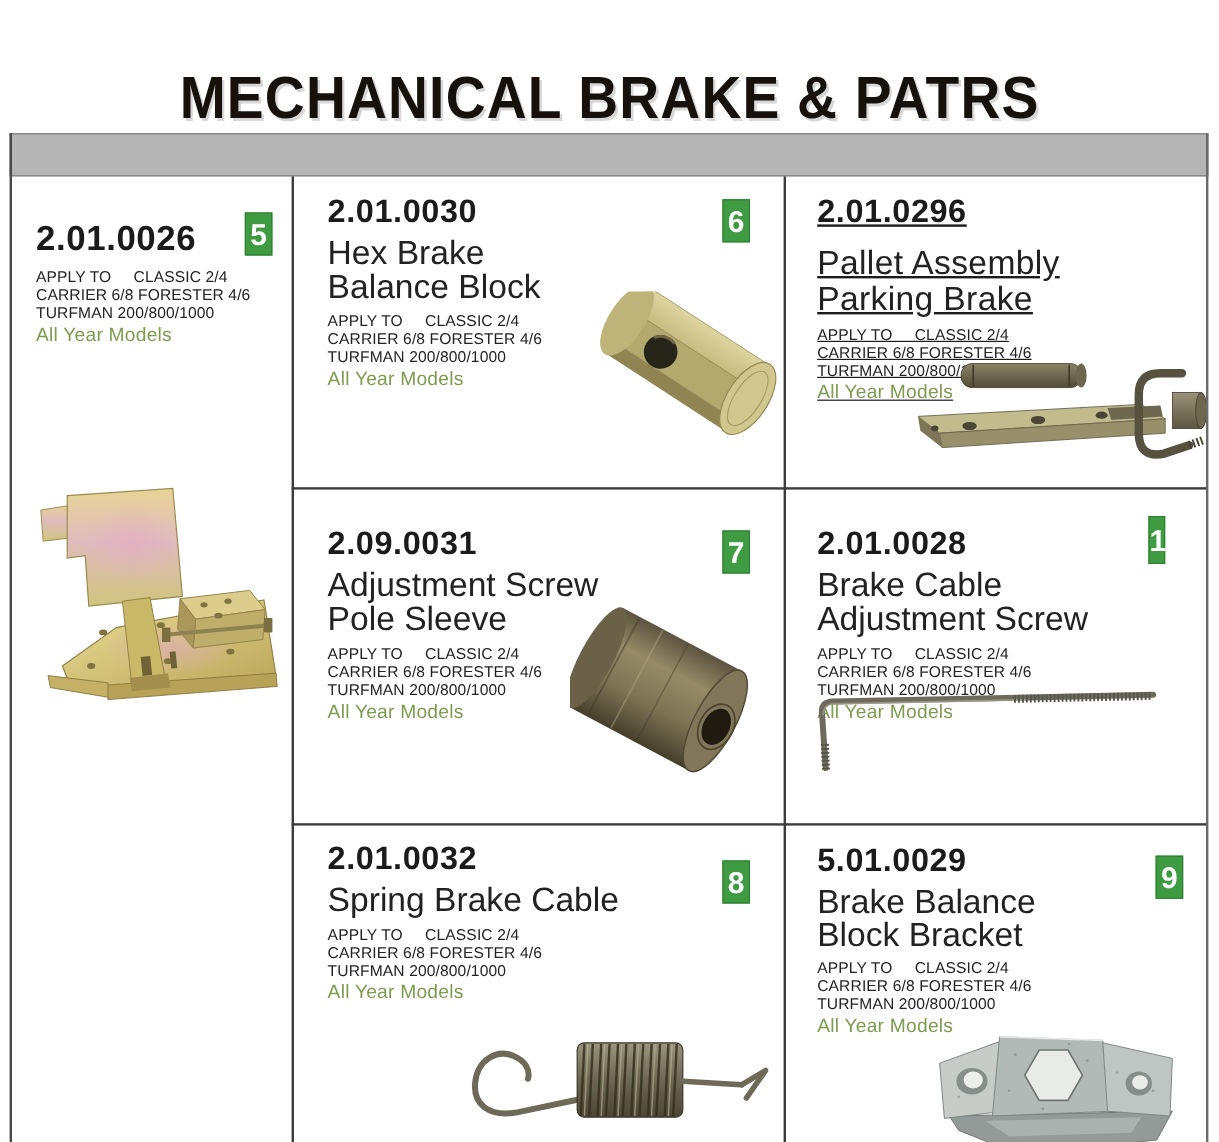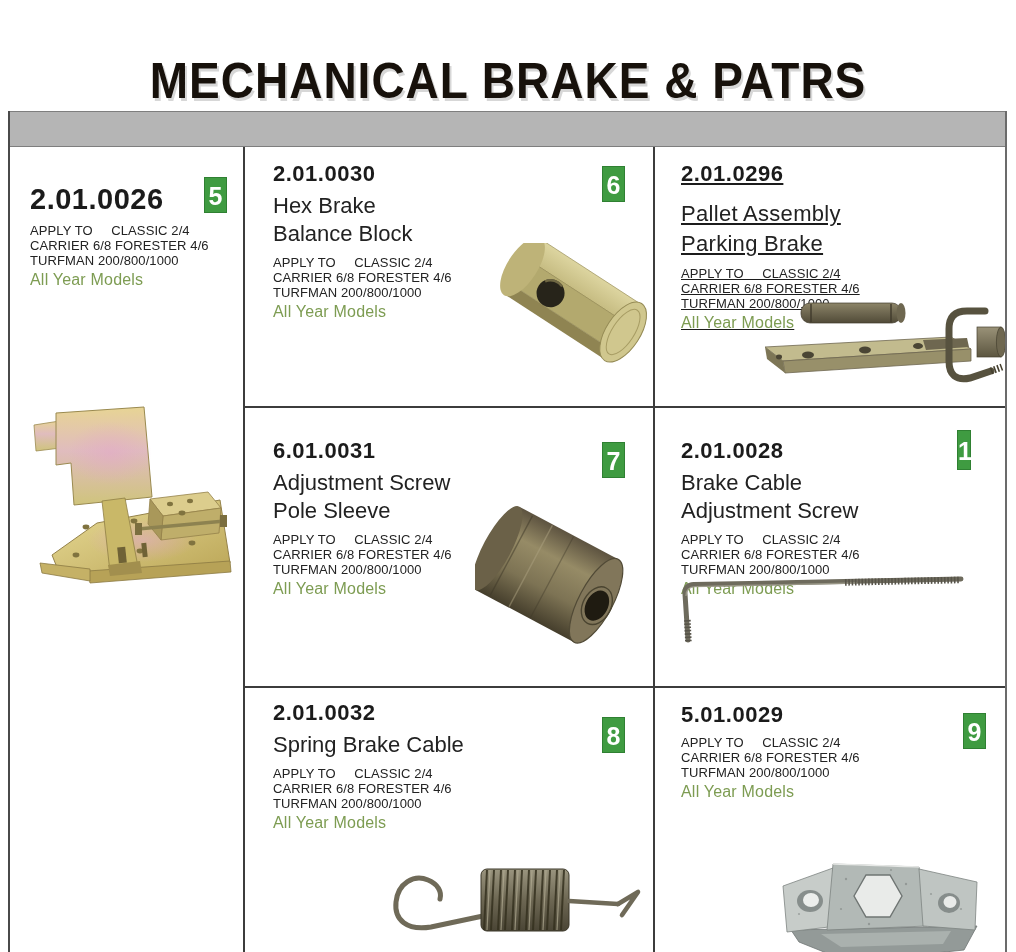--- a/index.html
+++ b/index.html
@@ -29,23 +29,23 @@
 
   .cell { position:absolute; background:transparent; }
   .c1 { left:8px;   top:103px; width:235px; height:833px; padding:36px 0 0 22px; }
   .c2 { left:245px; top:103px; width:408px; height:259px; padding:14px 0 0 28px; }
   .c3 { left:655px; top:103px; width:402px; height:259px; padding:14px 0 0 26px;text-decoration:underline; }
   .c4 { left:245px; top:364px; width:408px; height:278px; padding:30px 0 0 28px; }
   .c5 { left:655px; top:364px; width:350px; height:278px; padding:30px 0 0 26px; }
   .c6 { left:245px; top:644px; width:408px; height:292px; padding:12px 0 0 28px; }
   .c7 { left:655px; top:644px; width:350px; height:292px; padding:14px 0 0 26px; }
 
-  .pn   { font-size:22px; font-weight:bold; color:#1b1b1b; letter-spacing:.5px; }
+  .pn   { font-size:27px; font-weight:bold; color:#1b1b1b; letter-spacing:.5px; }
   .c1 .pn { font-size:29px; }
-  .pname{ font-size:22px; line-height:28px; margin-top:5px; color:#222; white-space:pre-line; }
+  .pname{ font-size:28px; line-height:28px; margin-top:5px; color:#222; white-space:pre-line; }
   .c1 .pname { font-size:24px; line-height:29px; }
   .c3 .pname { margin-top:12px; line-height:30px; letter-spacing:.3px; }
   .c7 .pname { line-height:27px; }
   .apply{ font-size:13px; line-height:15px; margin-top:7px; color:#232323; white-space:pre-line; letter-spacing:.1px; }
   .models{ font-size:16px; margin-top:3px; color:#7d9c52; letter-spacing:.2px; }
   .badge {
     position:absolute; width:23px; height:36px; background:#3f9b41;
     color:#fff; font-size:25px; font-weight:bold; text-align:center; line-height:36px;
     border:1px solid #2f8032;
   }
@@ -206,21 +206,21 @@
       <path d="M 232,14 L 214,14 C 200,14 196,22 196,32 L 196,64 C 196,78 203,84 217,81 L 238,74" fill="none" stroke="#57523f" stroke-width="7" stroke-linecap="round"></path>
       <line x1="238" y1="74" x2="249" y2="70" stroke="#45402f" stroke-width="7" stroke-linecap="butt" stroke-dasharray="1.6 1.8"></line>
 
       <rect x="224" y="30" width="24" height="30" fill="url(#bushG)" stroke="#45402f" stroke-width=".7"></rect>
       <ellipse cx="248" cy="45" rx="4.6" ry="15" fill="#6e6750" stroke="#45402f" stroke-width=".7"></ellipse>
     </svg>
   </div>
 
   <div class="cell c4">
     <div class="badge">7</div>
-    <div class="pn">6.01.0031</div>
+    <div class="pn">2.09.0031</div>
     <div class="pname">Adjustment Screw
 Pole Sleeve</div>
     <div class="apply">APPLY TO&nbsp;&nbsp;&nbsp;&nbsp;&nbsp;CLASSIC 2/4
 CARRIER 6/8 FORESTER 4/6
 TURFMAN 200/800/1000</div>
     <div class="models">All Year Models</div>
     <svg class="img" width="168" height="178" viewBox="0 0 168 178">
       <defs>
         <linearGradient id="sleeveG" x1="0" y1="0" x2="0" y2="1">
           <stop offset="0" stop-color="#5d5340"></stop>
@@ -303,20 +303,22 @@
       </g>
 
       <path d="M 194,53 L 243,56" fill="none" stroke="#6f6a58" stroke-width="4.6" stroke-linecap="round"></path>
       <path d="M 243,56 L 263,44 L 247,67" fill="none" stroke="#6f6a58" stroke-width="4.6" stroke-linecap="round" stroke-linejoin="round"></path>
     </svg>
   </div>
 
   <div class="cell c7">
     <div class="badge">9</div>
     <div class="pn">5.01.0029</div>
+    <div class="pname">Brake Balance
+Block Bracket</div>
     <div class="apply">APPLY TO&nbsp;&nbsp;&nbsp;&nbsp;&nbsp;CLASSIC 2/4
 CARRIER 6/8 FORESTER 4/6
 TURFMAN 200/800/1000</div>
     <div class="models">All Year Models</div>
     <svg class="img" width="230" height="142" viewBox="0 0 230 142">
       <ellipse cx="113" cy="126" rx="95" ry="9" fill="#000" opacity=".07"></ellipse>
 
       <polygon points="20,96 206,92 193,116 116,124 58,120 28,108" fill="#939a98" stroke="#6f7573" stroke-width=".8"></polygon>
       <polygon points="50,100 180,97 172,110 70,113" fill="#aab1ae"></polygon>
 

